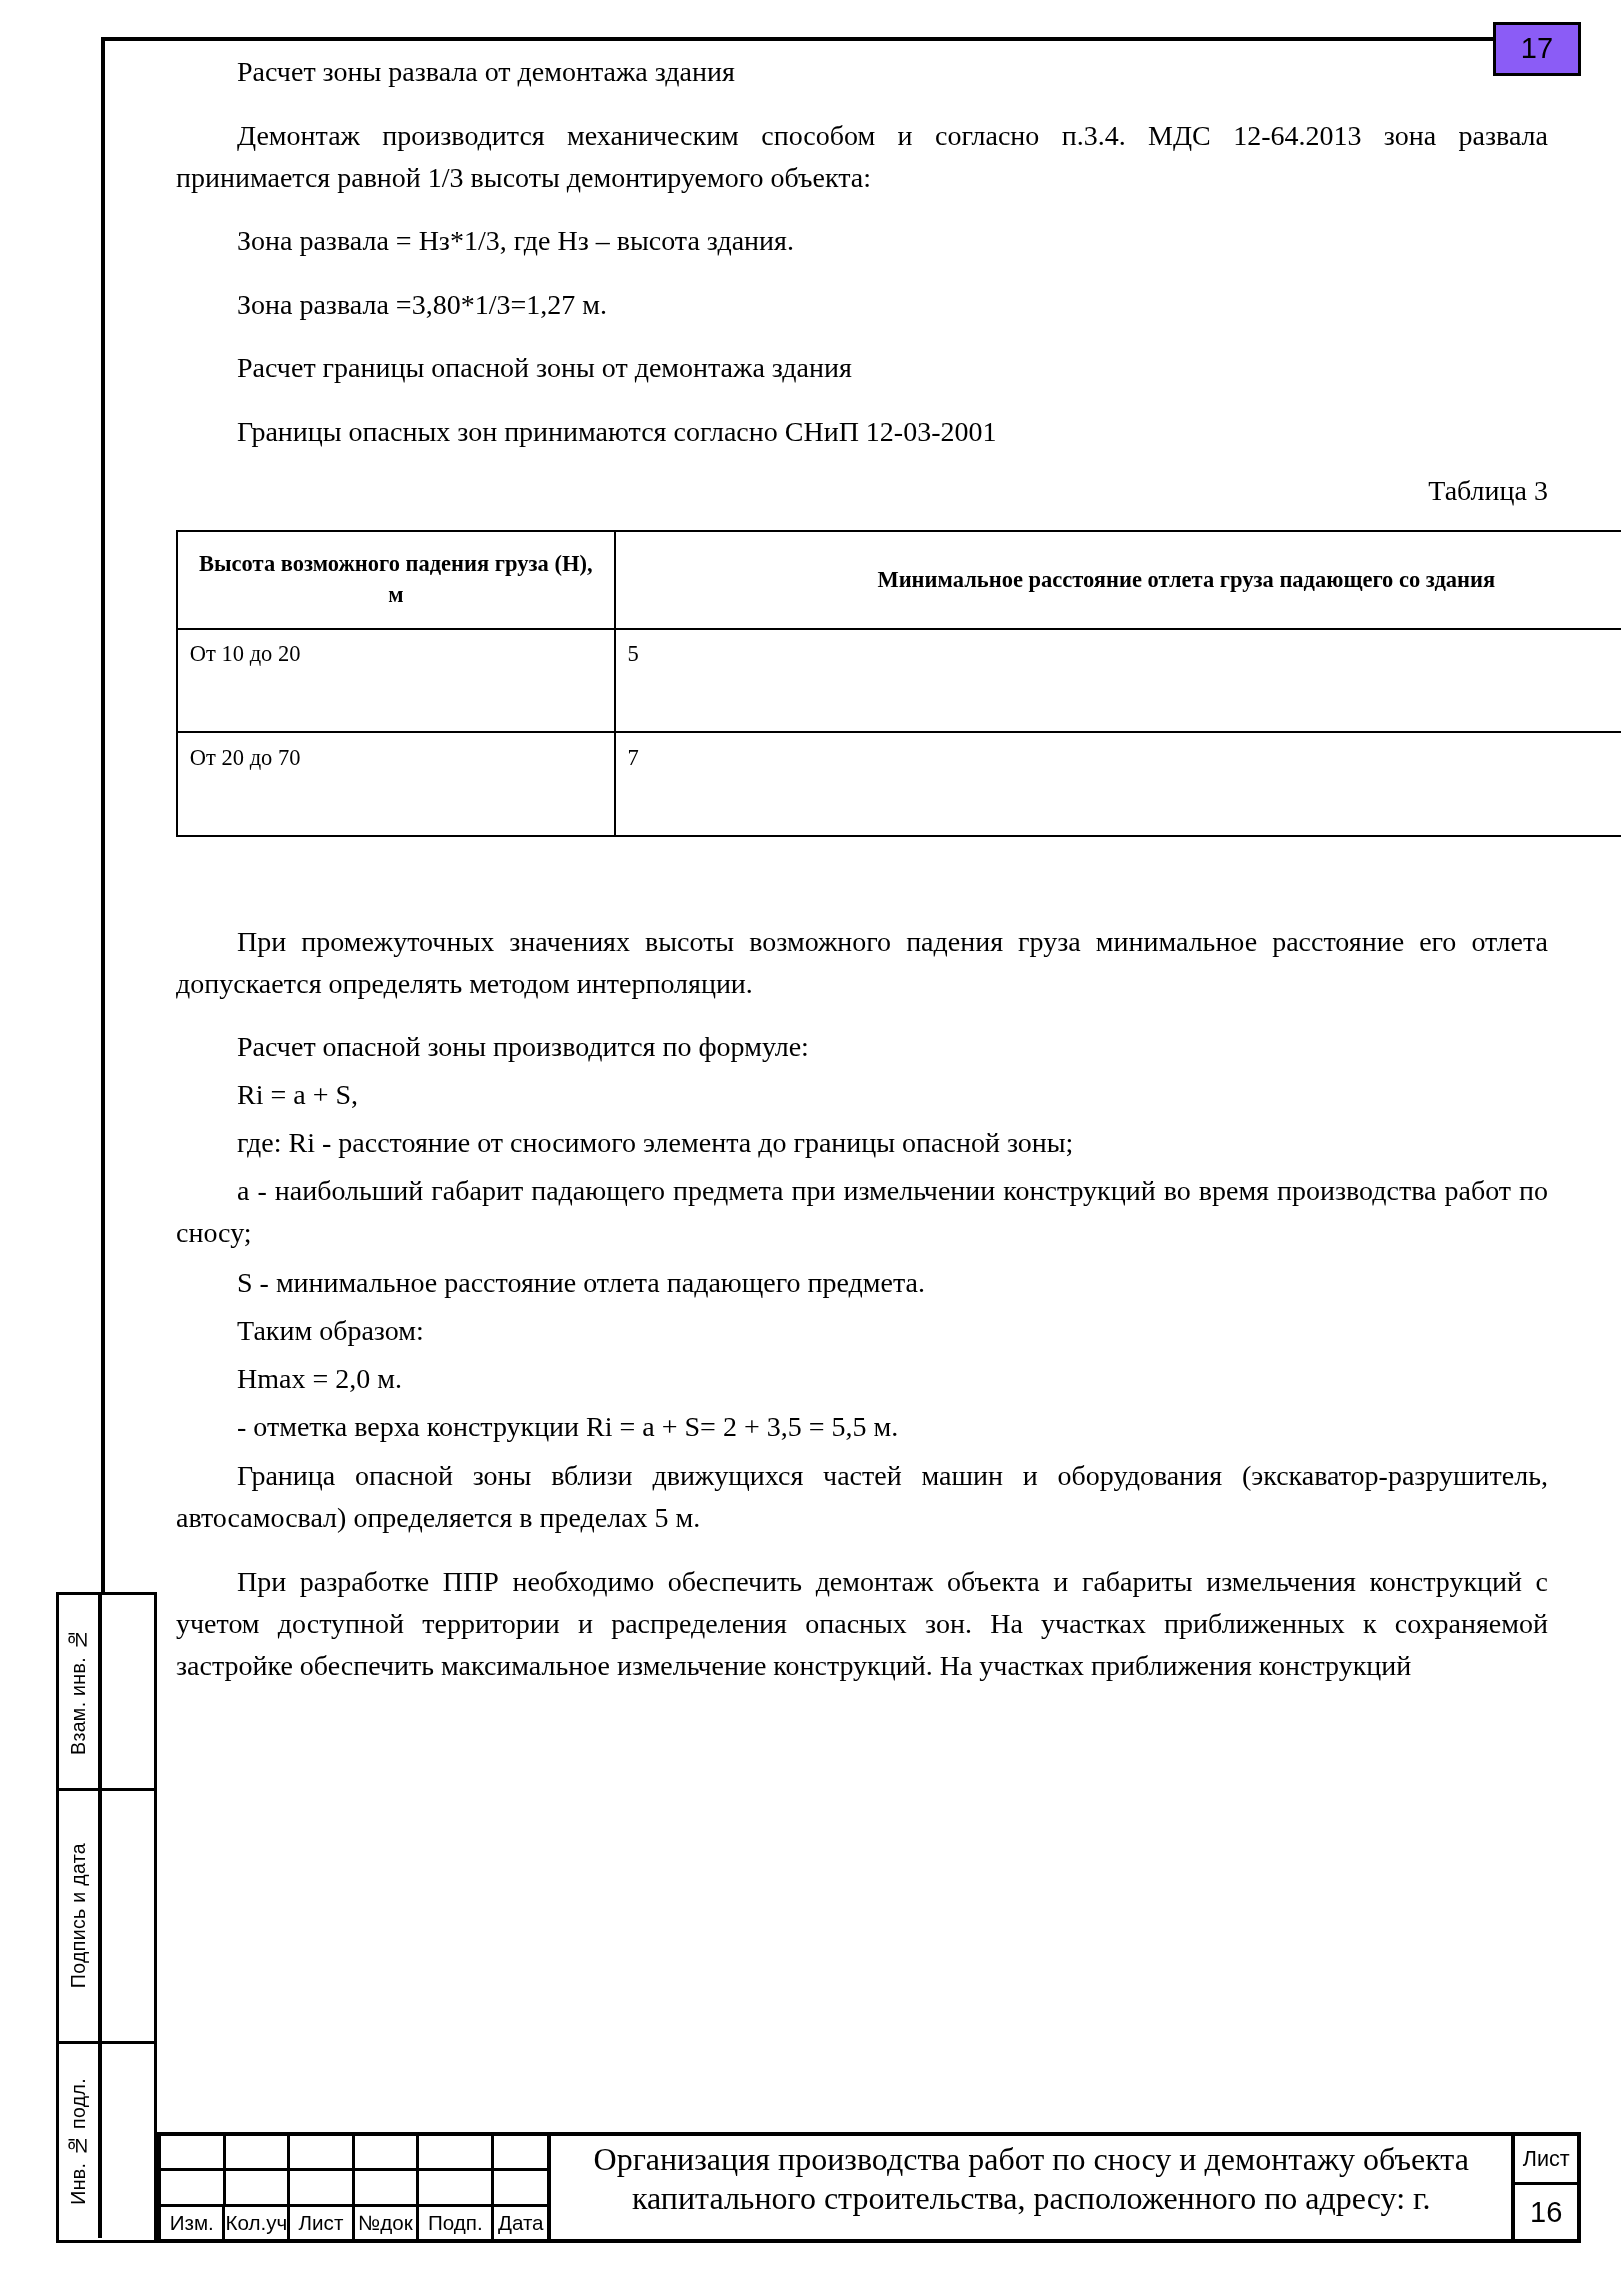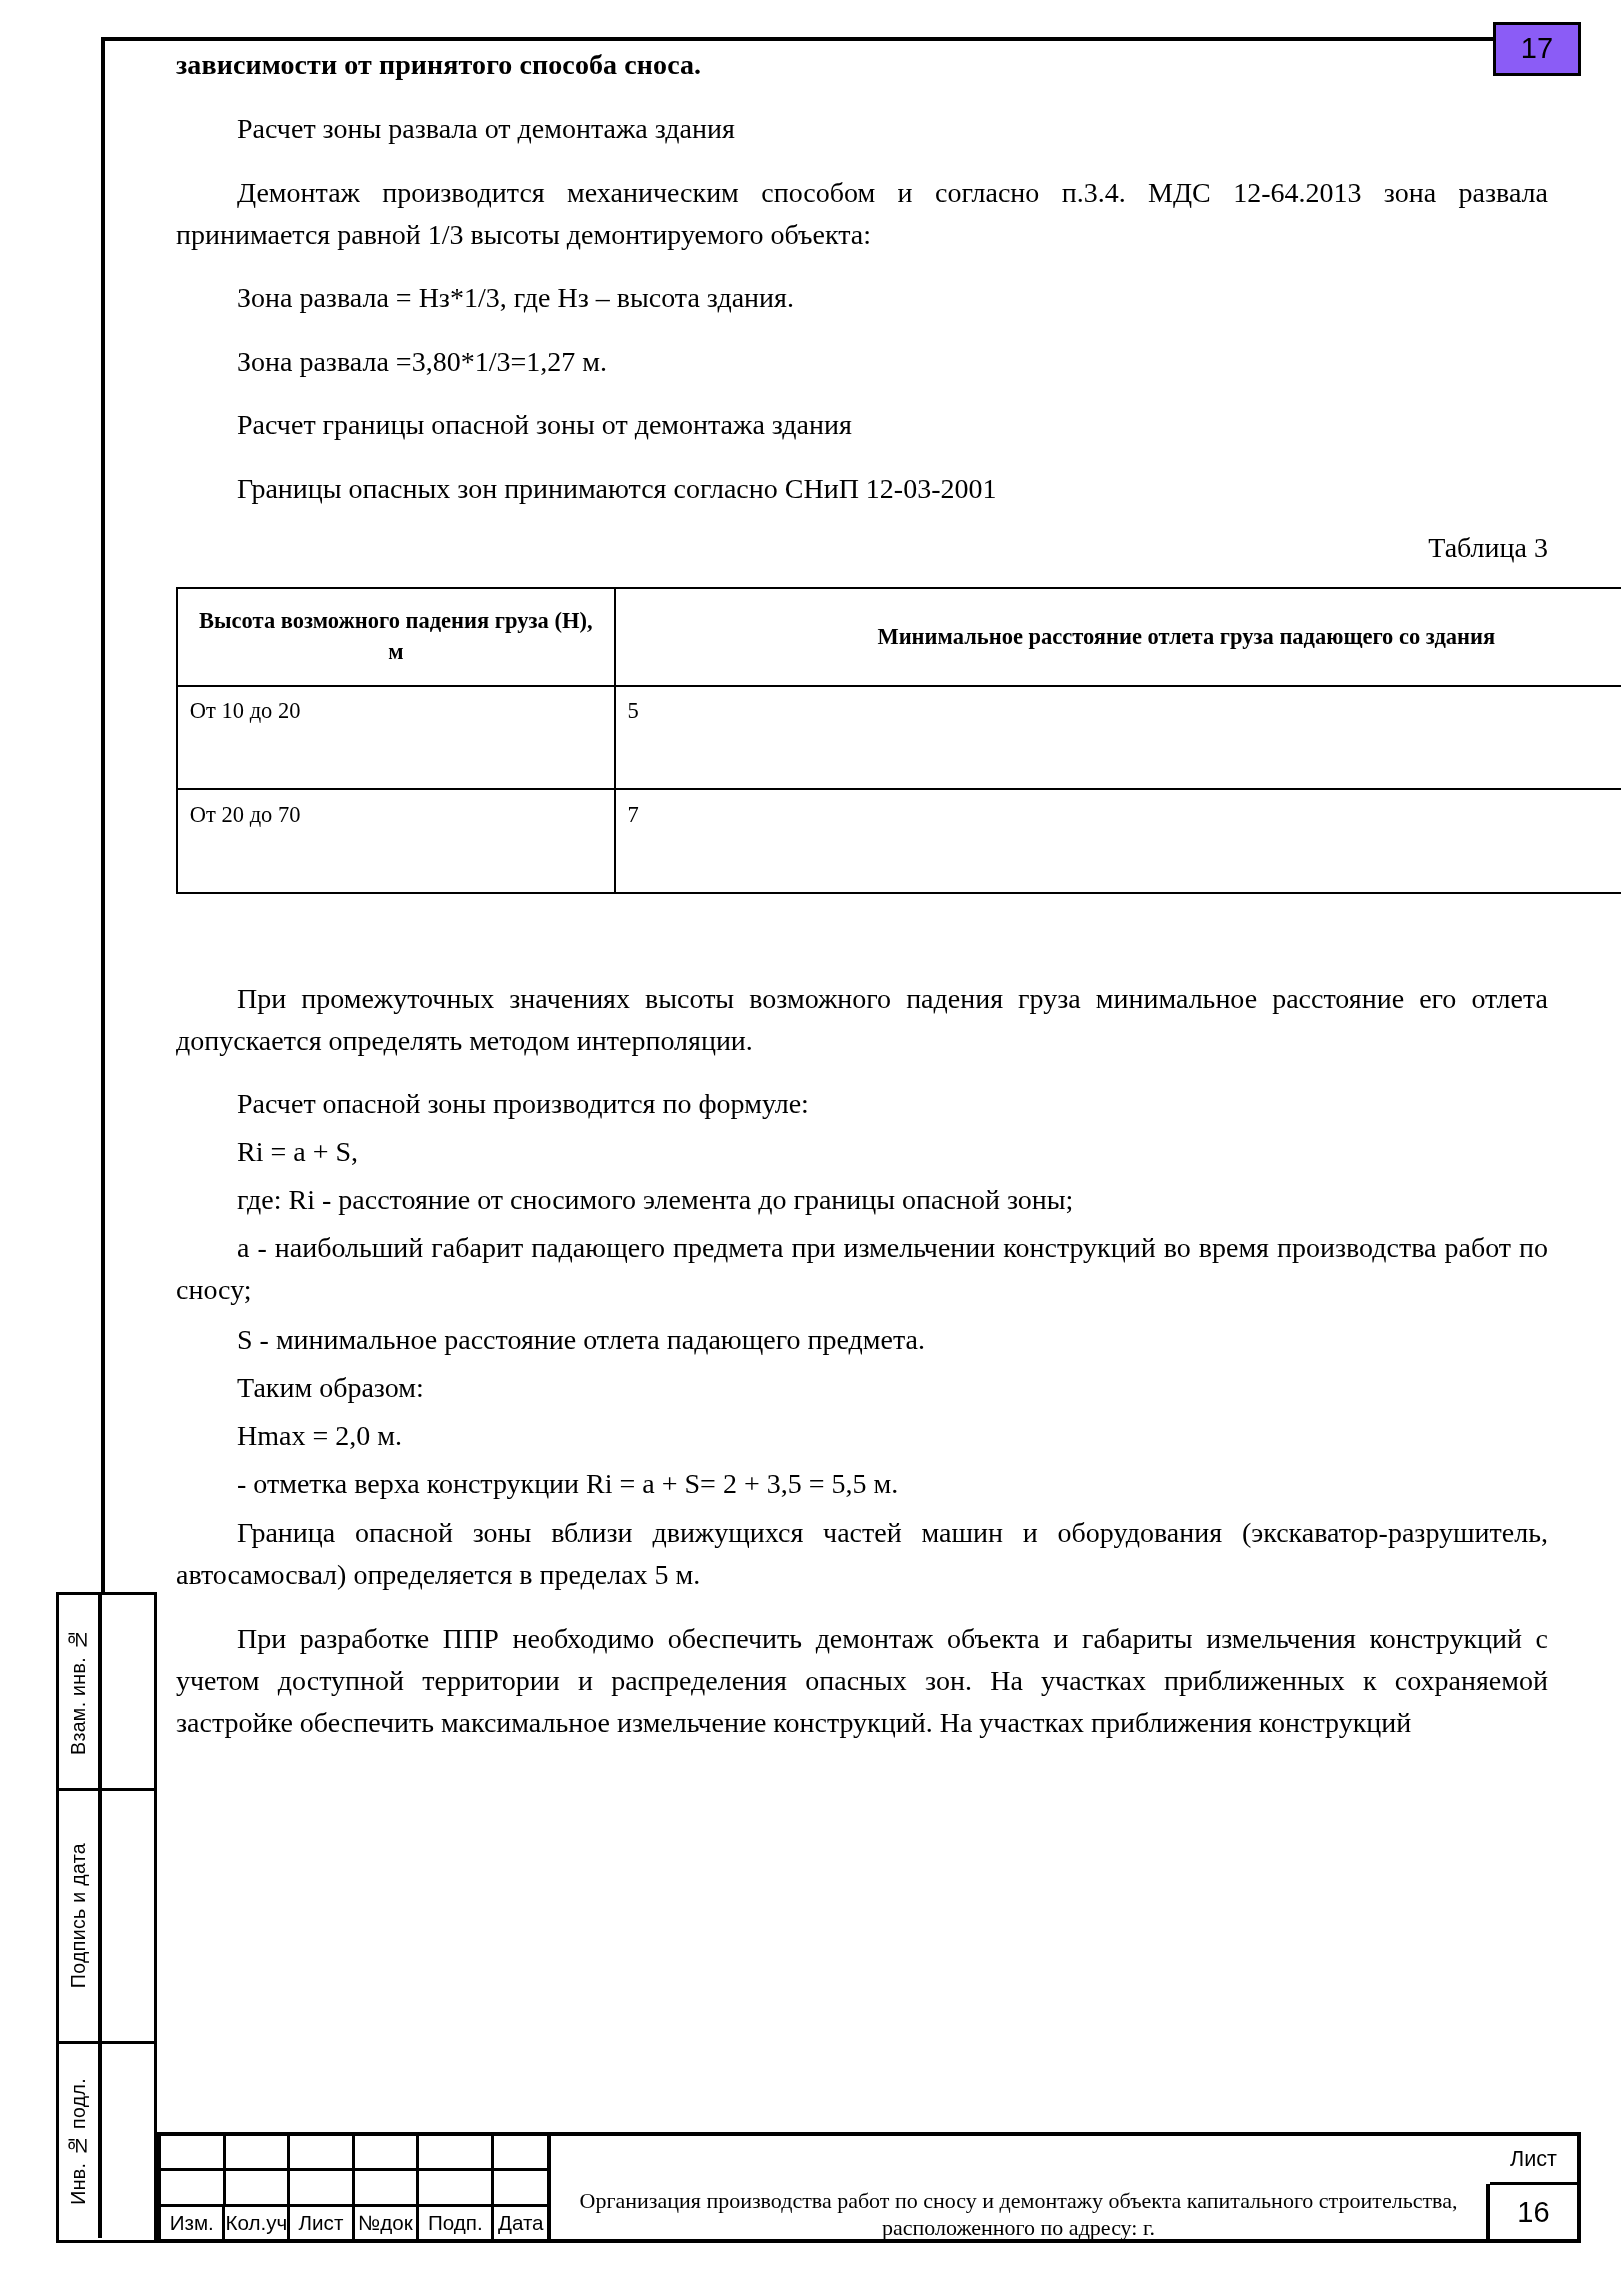--- a/index.html
+++ b/index.html
@@ -200,27 +200,26 @@
   .w5 { width: 76px; }
   .w6 { width: 53px; }
 
   .tb-mid {
     flex: 1 1 auto;
     display: flex;
     align-items: flex-start;
     justify-content: center;
     text-align: center;
     font-family: "Liberation Serif", serif;
-    font-size: 22px;
+    font-size: 32px;
     line-height: 1.22;
     padding: 3.9px 9.8px 0 9.8px;
     box-sizing: border-box;
     border-right: 4.9px solid #000;
     overflow: hidden;
-    margin-top: 48px;
   }
   .tb-right {
     width: 110px;
     display: flex;
     flex-direction: column;
     box-sizing: border-box;
   }
   .tb-right-top {
     height: 46px;
     border-bottom: 3.9px solid #000;
@@ -245,21 +244,20 @@
 <div id="page">
 
   <div class="frame-outer"></div>
 
   <div class="page-number-box">
     <span>17</span>
   </div>
 
   <div id="content">
 
-    <div class="hdr-bold">зависимости от принятого способа сноса.</div>
 
     <p class="body">Расчет зоны развала от демонтажа здания</p>
 
     <p class="body">Демонтаж производится механическим способом и согласно п.3.4. МДС 12-64.2013 зона развала принимается равной 1/3 высоты демонтируемого объекта:</p>
 
     <p class="body">Зона развала = Нз*1/3, где Нз – высота здания.</p>
 
     <p class="body">Зона развала =3,80*1/3=1,27 м.</p>
 
     <p class="body">Расчет границы опасной зоны от демонтажа здания</p>

